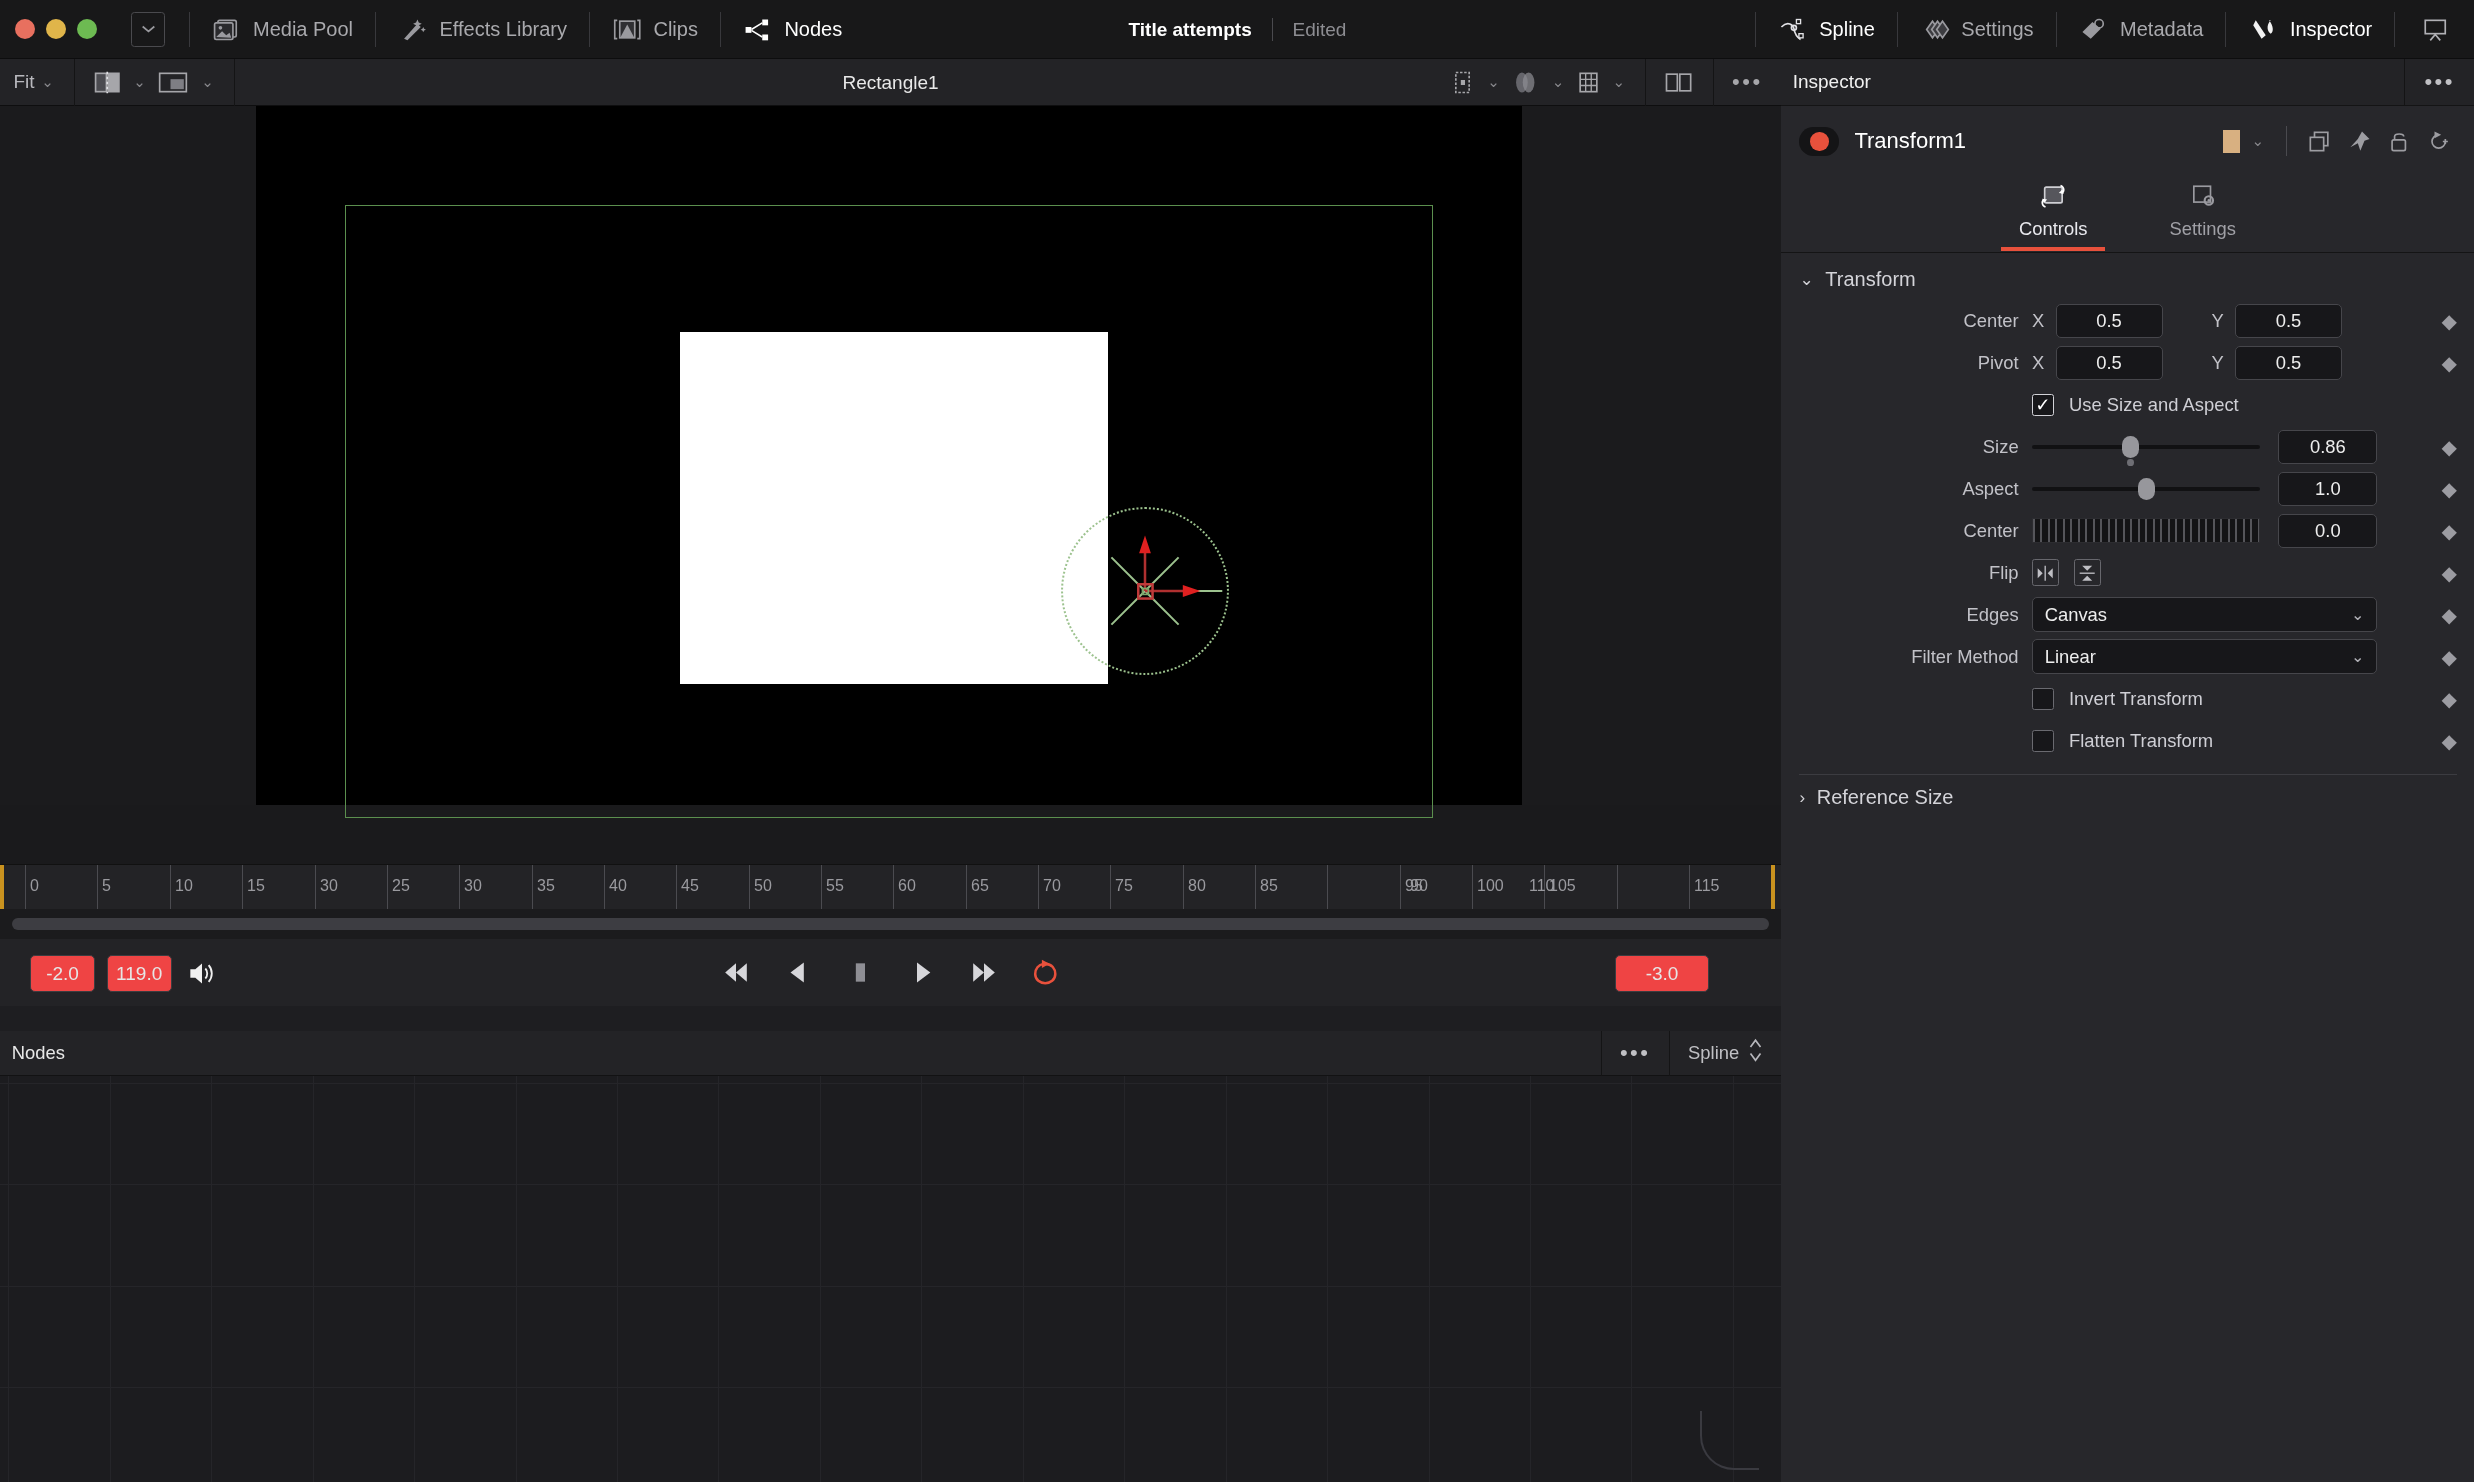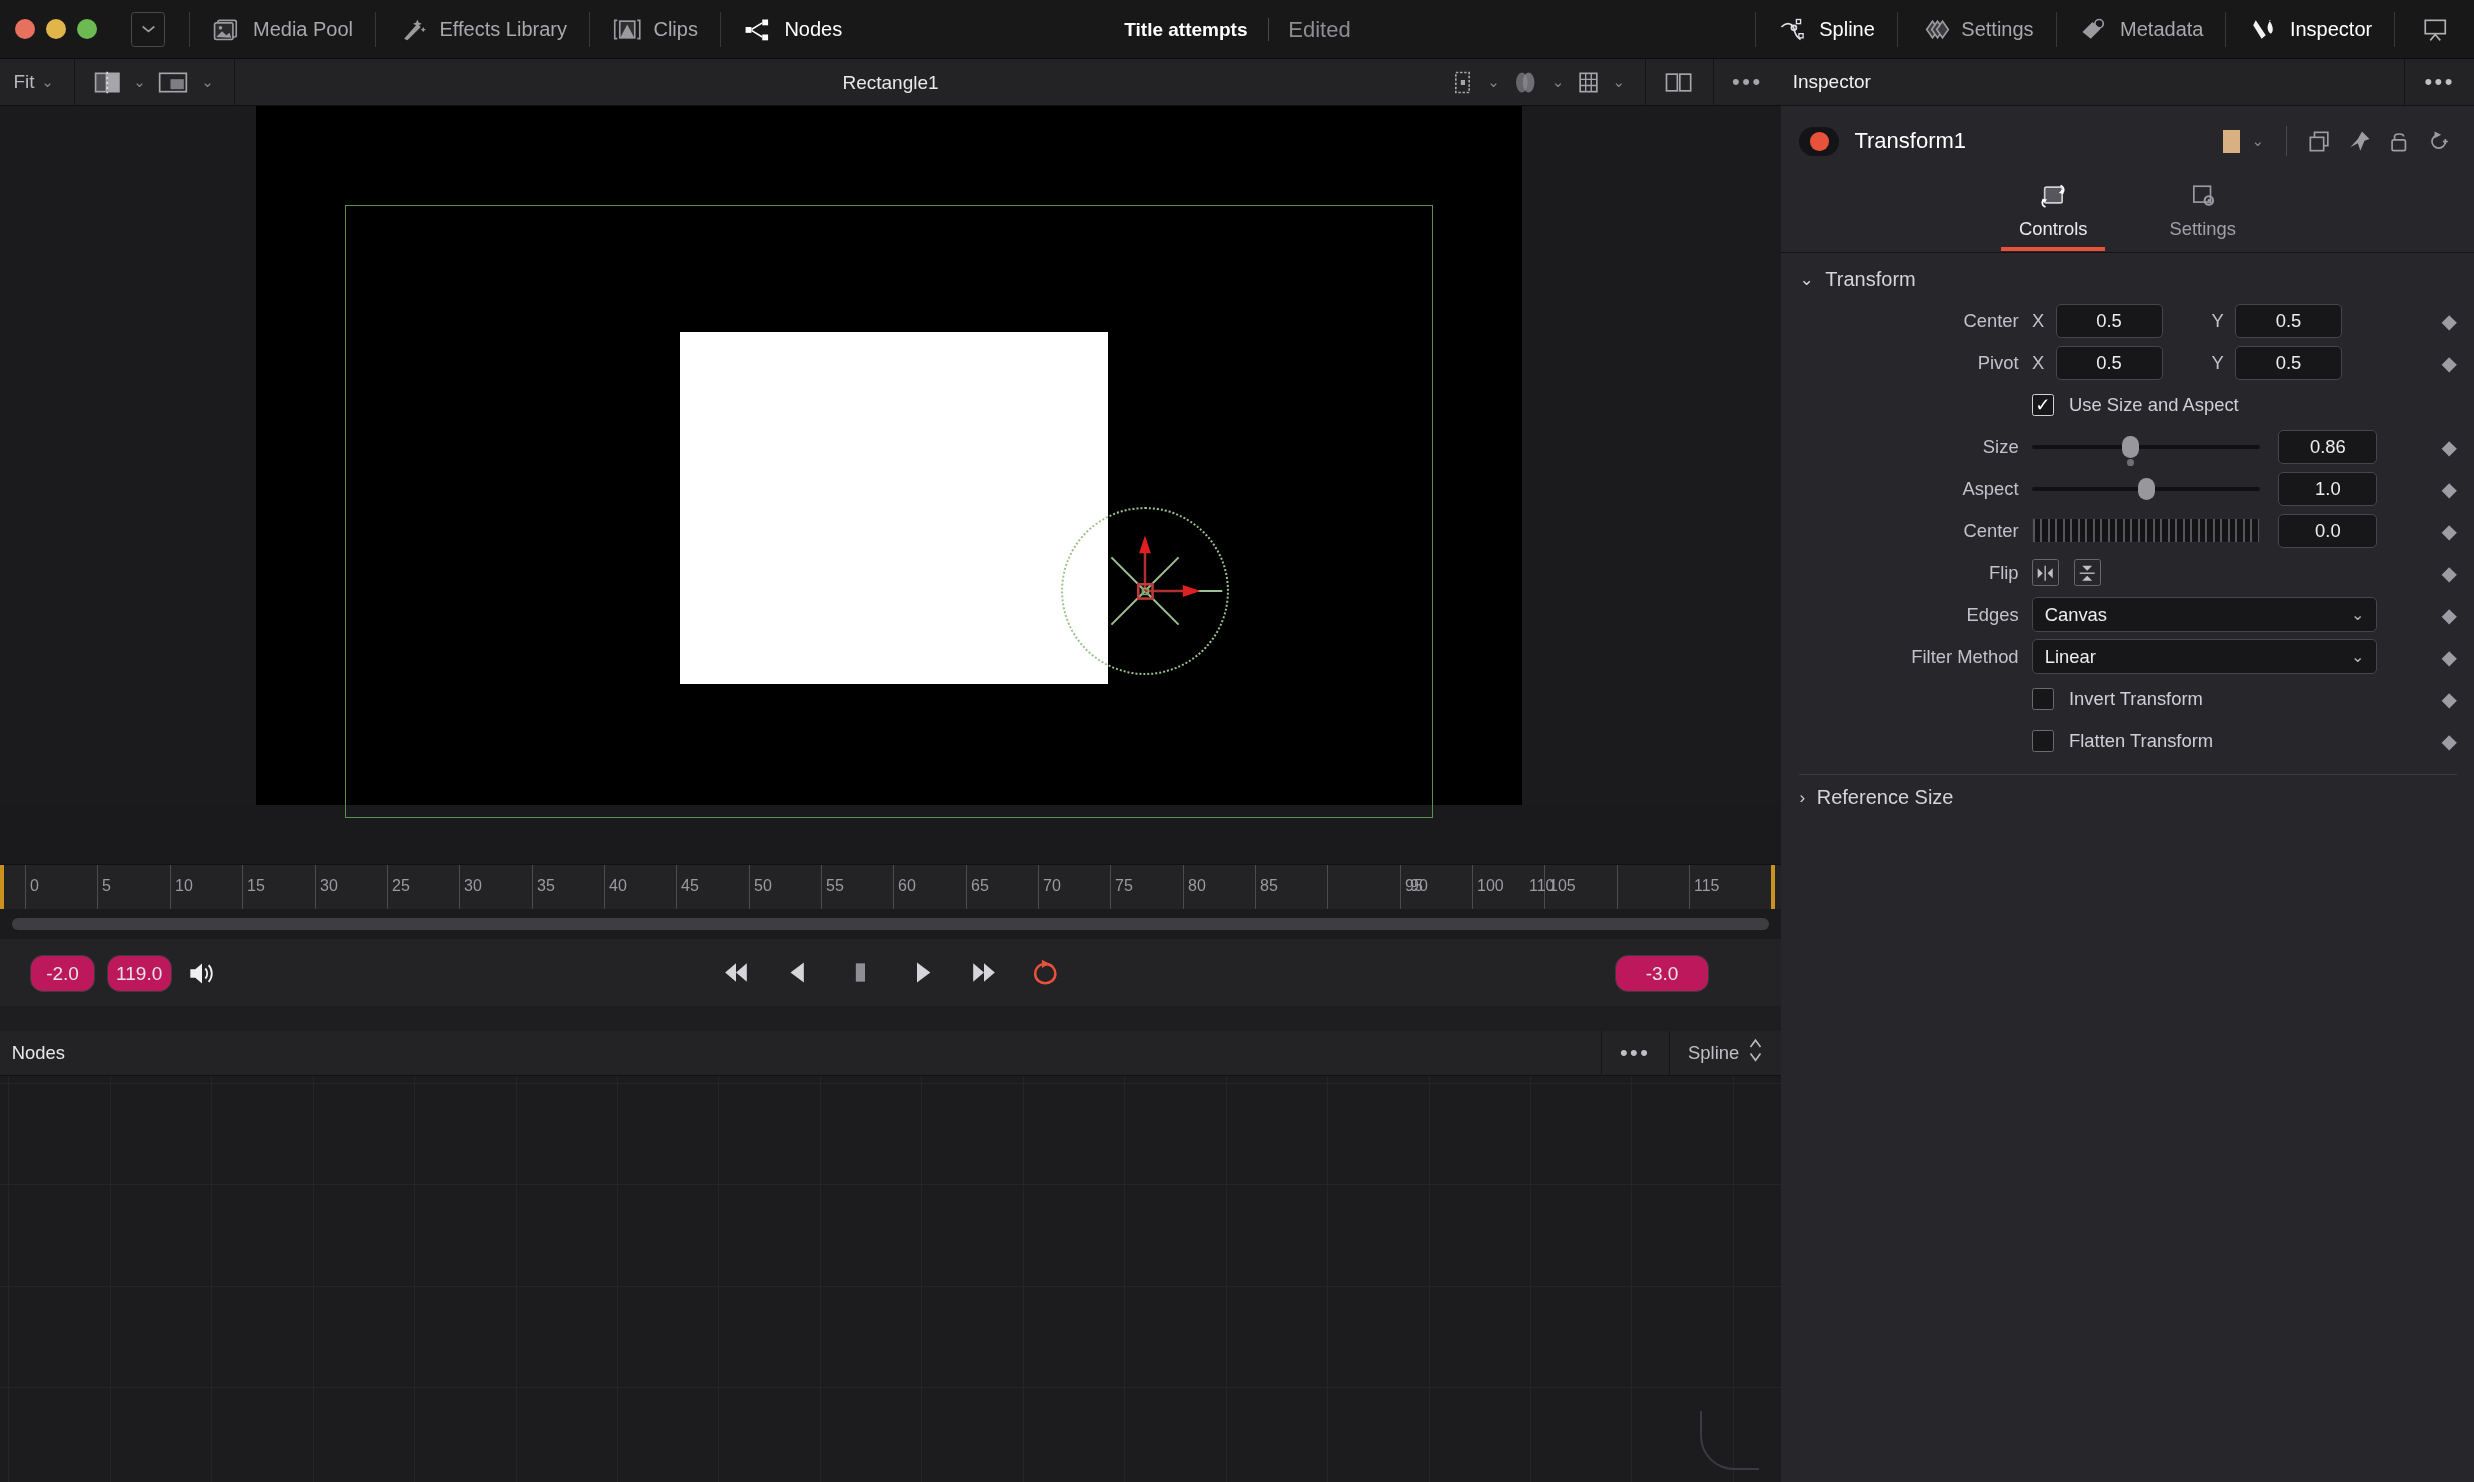--- a/index.html
+++ b/index.html
@@ -40,21 +40,21 @@
   .tb-icon { width: 30px; height: 28.5px; display: flex; align-items: center; justify-content: center; }
   .tb-icon svg { display: block; }
 
   #doc-title {
     position: absolute; left: 0; right: 0; top: 0; height: 59px;
     display: flex; align-items: center; justify-content: center; gap: 20px;
     pointer-events: none;
   }
   #doc-title .t { color: #fff; font-size: 19px; font-weight: bold; }
   #doc-title .vbar { width: 0.8px; height: 23.5px; background: #4a4a4e; }
-  #doc-title .e { color: #8d8d92; font-size: 22px; }
+  #doc-title .e { color: #8d8d92; font-size: 19px; }
 
   #topbar-right { margin-left: auto; display: flex; align-items: center; height: 59px; }
 
   
   #viewer-wrap {
     position: absolute; left: 0; top: 59px; width: 1781px; height: 746px;
     background: #1b1b1d;
   }
   #viewer-toolbar {
     position: absolute; left: 0; top: 0; width: 1781px; height: 47px;
@@ -114,21 +114,21 @@
   #scroll-track {
     position: absolute; left: 11.7px; right: 11.7px; top: 9.2px; height: 11.7px;
     background: #3d3d42; border-radius: 5.9px;
   }
 
   #transport {
     position: absolute; left: 0; top: 880px; width: 1781px; height: 67px;
     background: #232326;
   }
   .num-field {
-    background: #be185d; border: 0.8px solid #3c3c40; border-radius: 13px;
+    background: #ef4444; border: 0.8px solid #3c3c40; border-radius: 5px;
     color: #e6e6e6; font-size: 19px; display: flex; align-items: center;
     justify-content: center;
   }
   #tp-left { position: absolute; left: 30px; top: 16px; display: flex; align-items: center; gap: 11.7px; }
   #tp-left .num-field { width: 65px; height: 37px; }
   #tp-center {
     position: absolute; left: 0; right: 0; top: 0; height: 67px;
     display: flex; align-items: center; justify-content: center; gap: 27px;
   }
   .tp-btn { width: 35px; height: 37px; display: flex; align-items: center; justify-content: center; }

